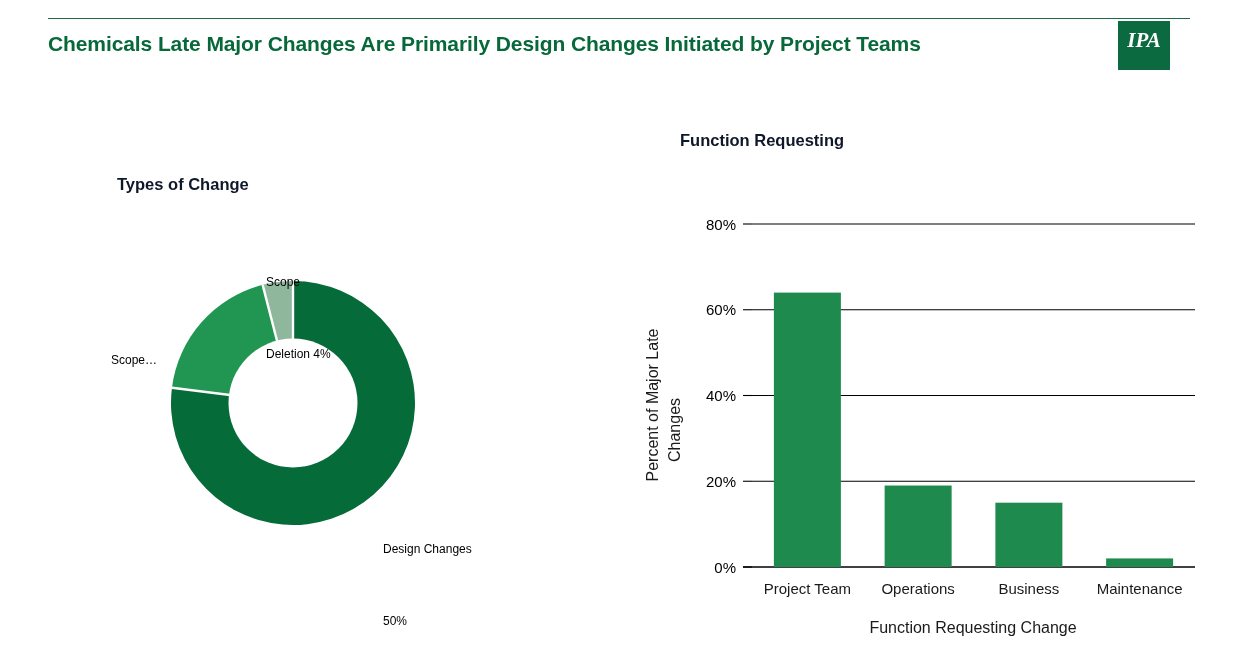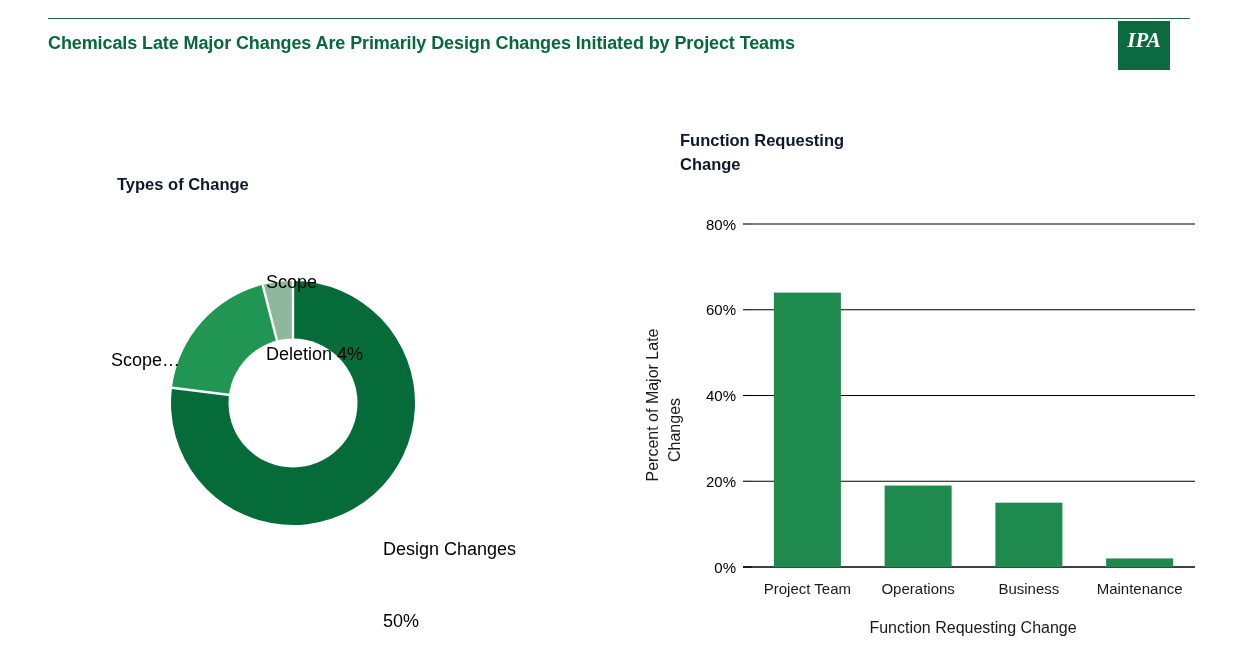--- a/index.html
+++ b/index.html
@@ -11,21 +11,21 @@
   }
   .canvas{position:absolute;left:0;top:0;width:1248px;height:672px;}
 
   
   #top-rule{
     position:absolute;left:48px;top:18px;width:1142px;height:0;
     border-top:1.5px solid #1f6b46;
   }
   #page-title{
     position:absolute;left:48px;top:28px;width:1000px;
-    color:#07683a;font-size:18px;font-weight:bold;line-height:31px;
+    color:#07683a;font-size:21px;font-weight:bold;line-height:31px;
     letter-spacing:-0.1px;
   }
   #ipa-logo{
     position:absolute;left:1118px;top:21px;width:52px;height:49px;
     background:#0c6a41;
   }
   #ipa-logo .mark{
     position:absolute;left:0;top:0;width:52px;height:49px;
     display:flex;align-items:center;justify-content:center;
     color:#ffffff;font-family:"Liberation Serif", serif;
@@ -39,21 +39,21 @@
     line-height:24px;
   }
   #donut-title{left:117px;top:172px;width:300px;}
   #bar-title{left:680px;top:128px;width:240px;}
 
   
   #donut-wrap{position:absolute;left:170px;top:280px;width:246px;height:246px;}
   #donut-svg{display:block;}
 
   .donut-label{
-    position:absolute;color:#000000;font-size:18px;line-height:24px;
+    position:absolute;color:#000000;font-size:12px;line-height:24px;
     white-space:pre;
   }
   #label-scope-deletion{left:266px;top:222px;}
   #label-scope-addition{left:111px;top:300px;text-align:center;}
   #label-design{left:383px;top:489px;}
 
   
   #bar-area{position:absolute;left:630px;top:190px;width:600px;height:460px;}
   #bar-svg{display:block;}
 
@@ -113,21 +113,20 @@
     <div>Scope…</div>
   </div>
 
   <div class="donut-label" id="label-design">
     <div>Design Changes</div>
     <div>50%</div>
   </div>
 
   <div class="panel-title" id="bar-title">
     <div>Function Requesting</div>
-    <div>Change</div>
   </div>
 
   <div id="bar-area">
 
     <svg id="bar-svg" width="600" height="460" viewBox="0 0 600 460">
 
       <g stroke="#000000" stroke-width="1.1">
         <line x1="122" y1="34" x2="565" y2="34"></line>
         <line x1="122" y1="119.75" x2="565" y2="119.75"></line>
         <line x1="122" y1="205.5" x2="565" y2="205.5"></line>

